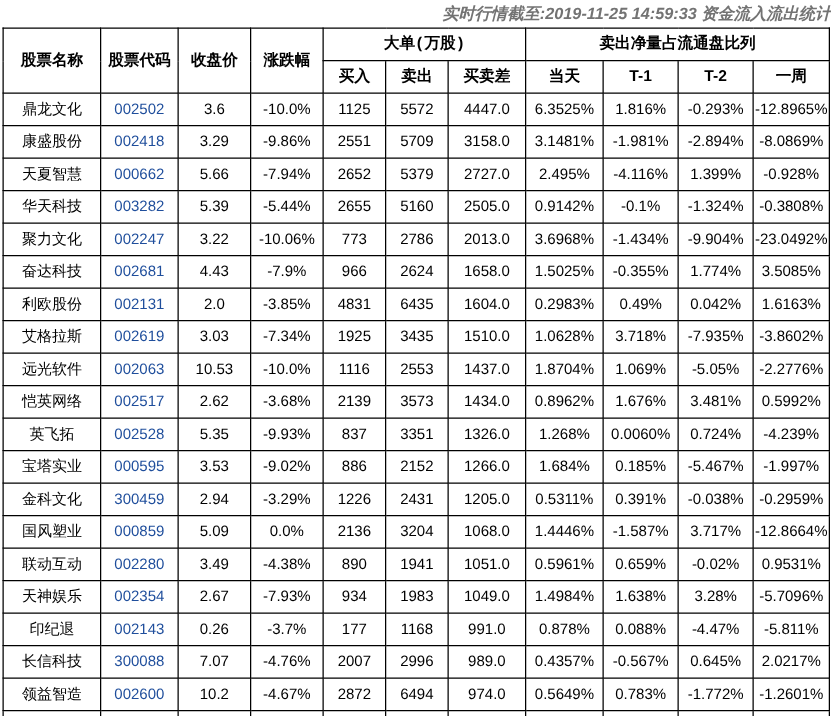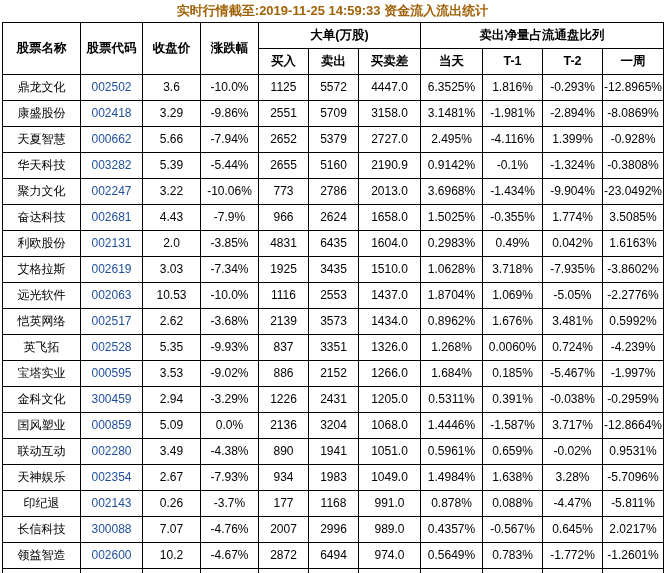--- a/index.html
+++ b/index.html
@@ -16,25 +16,26 @@
   }
   .sheet {
     width: 665px;
     height: 573px;
     box-sizing: border-box;
     position: relative;
   }
   .title-bar {
     height: 22px;
     line-height: 22px;
-    text-align: center;
+    text-align: right;
     font-size: 13px;
     font-weight: bold;
-    color: #a16207;
+    color: #737373;
     letter-spacing: 0px;
+    font-style: italic;
   }
   table.grid {
     border-collapse: collapse;
     width: 661px;
     margin-left: 2px;
     table-layout: fixed;
   }
   table.grid th, table.grid td {
     border: 1px solid #000000;
     font-size: 12px;
@@ -45,20 +46,21 @@
     white-space: nowrap;
     overflow: hidden;
   }
   table.grid th {
     font-weight: bold;
     font-size: 12.5px;
     background: #ffffff;
   }
   th.grp {
     font-size: 13px;
+    font-family: Liberation Mono, monospace;
   }
   td.name {
     font-weight: normal;
     font-size: 13px;
     color: #000;
   }
   td.code {
     color: #1f4e9c;
     font-size: 12px;
   }
@@ -158,21 +160,21 @@
           <td class="num">1.399%</td>
           <td class="num">-0.928%</td>
         </tr>
         <tr>
           <td class="name">华天科技</td>
           <td class="code">003282</td>
           <td class="num">5.39</td>
           <td class="num">-5.44%</td>
           <td class="num">2655</td>
           <td class="num">5160</td>
-          <td class="num">2190.9</td>
+          <td class="num">2505.0</td>
           <td class="num">0.9142%</td>
           <td class="num">-0.1%</td>
           <td class="num">-1.324%</td>
           <td class="num">-0.3808%</td>
         </tr>
         <tr>
           <td class="name">聚力文化</td>
           <td class="code">002247</td>
           <td class="num">3.22</td>
           <td class="num">-10.06%</td>

